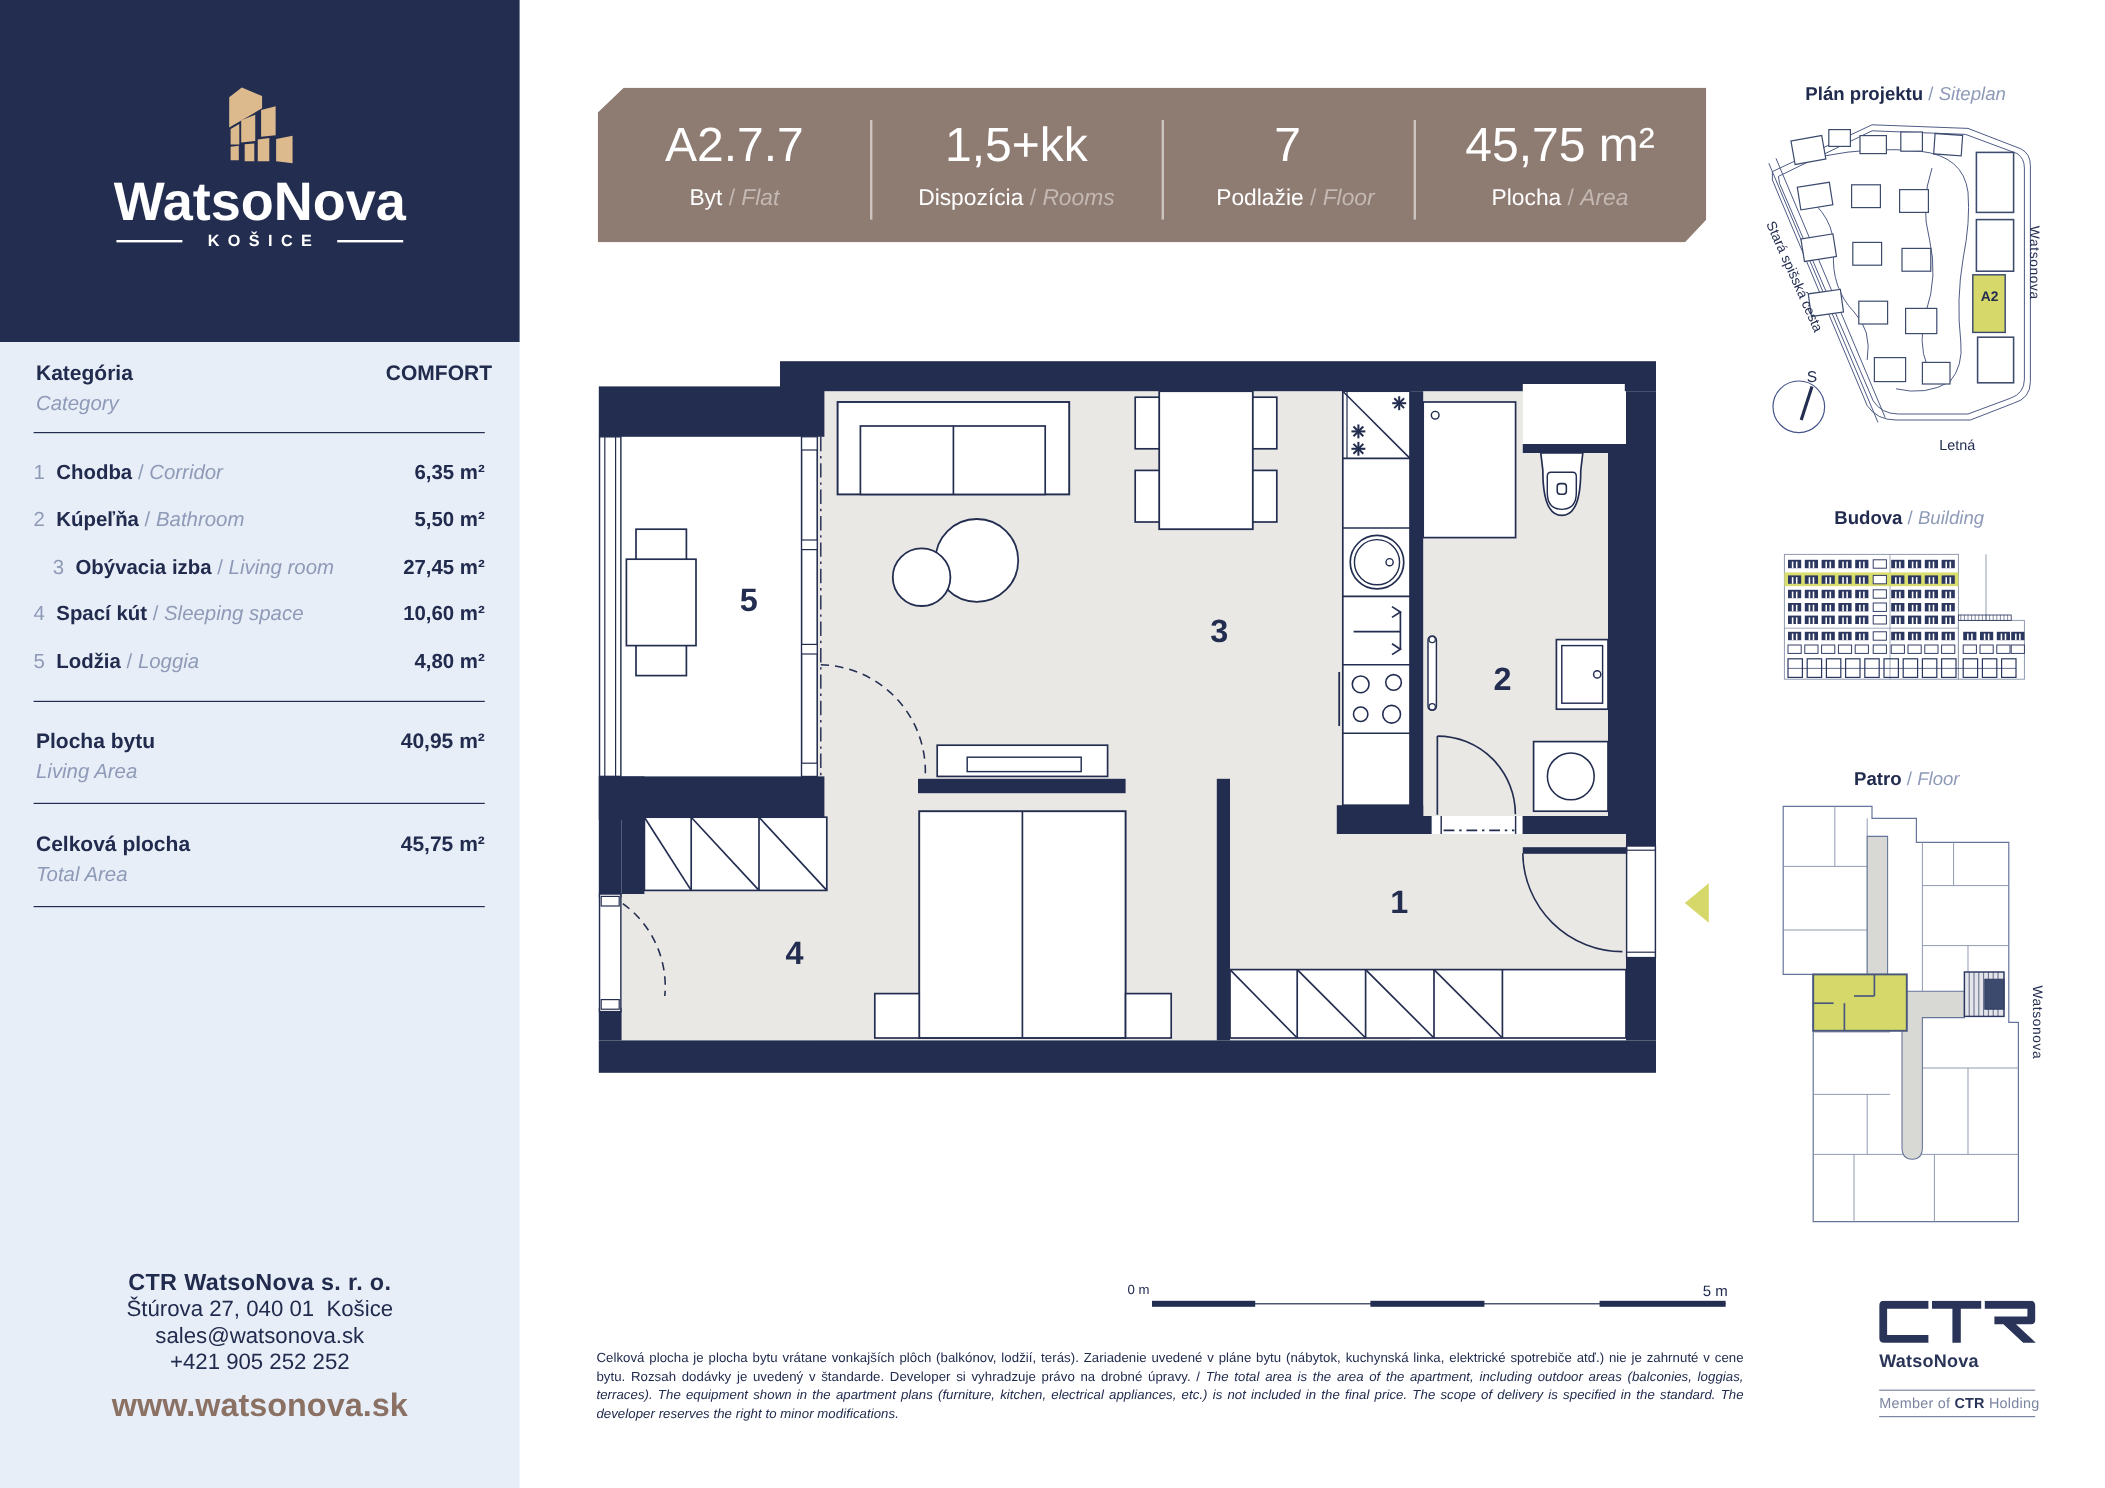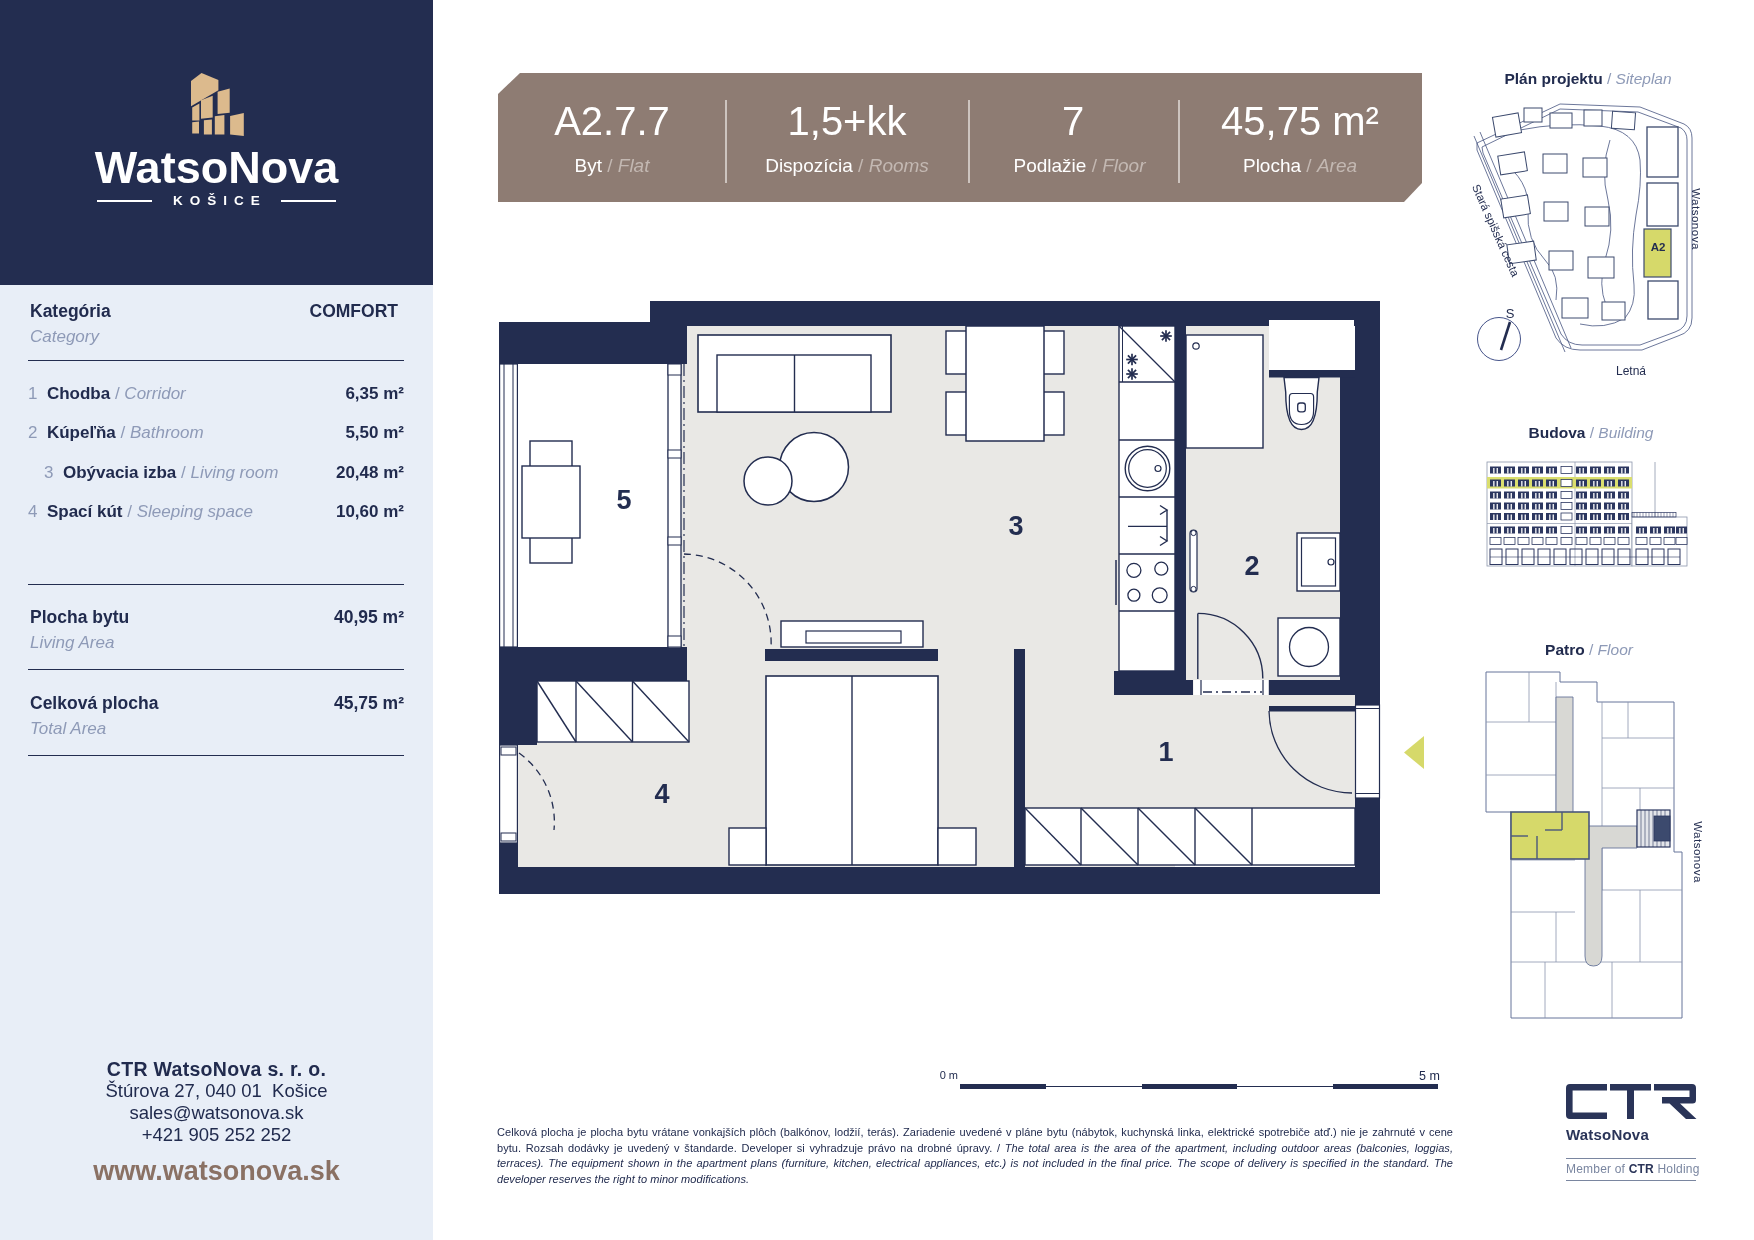--- a/index.html
+++ b/index.html
@@ -29,30 +29,31 @@
   </g>
 </svg>
 
 <div class="abs" style="left:0;top:142px;width:433px;text-align:center;color:#ffffff;font-size:45px;font-weight:bold;letter-spacing:0px;">WatsoNova</div>
 
 <div class="abs" style="left:97px;top:200px;width:55px;height:1.5px;background:#ffffff;"></div>
 <div class="abs" style="left:281px;top:200px;width:55px;height:1.5px;background:#ffffff;"></div>
 <div class="abs" style="left:0;top:193px;width:433px;text-align:center;color:#ffffff;font-size:13.5px;font-weight:bold;letter-spacing:7px;text-indent:7px;">KOŠICE</div>
 
 <div class="abs navy" style="left:30px;top:301px;font-size:17.5px;font-weight:bold;">Kategória</div>
-<div class="abs navy" style="left:22px;top:301px;width:376px;text-align:right;font-size:17.5px;font-weight:bold;">COMFORT</div>
+<div class="abs navy" style="left:34px;top:301px;width:376px;text-align:right;font-size:17.5px;font-weight:bold;">COMFORT</div>
 <div class="abs" style="left:30px;top:327px;font-size:17px;font-style:italic;color:#8e9ab7;">Category</div>
 
 <div class="abs" style="left:28px;top:360px;width:376px;height:1.3px;background:#232d50;"></div>
 
 <div class="abs" style="left:28px;top:384px;width:376px;font-size:17px;">
   <div style="height:39.4px;"><span style="color:#8e9ab7;">1&nbsp;&nbsp;</span><b class="navy">Chodba</b><span style="color:#8e9ab7;"> / <i>Corridor</i></span><b class="navy" style="float:right;">6,35 m²</b></div>
   <div style="height:39.4px;"><span style="color:#8e9ab7;">2&nbsp;&nbsp;</span><b class="navy">Kúpeľňa</b><span style="color:#8e9ab7;"> / <i>Bathroom</i></span><b class="navy" style="float:right;">5,50 m²</b></div>
-  <div style="height:39.4px;margin-left:16px;"><span style="color:#8e9ab7;">3&nbsp;&nbsp;</span><b class="navy">Obývacia izba</b><span style="color:#8e9ab7;"> / <i>Living room</i></span><b class="navy" style="float:right;">20,48 m²</b></div>
+  <div style="height:39.4px;margin-left:16px;"><span style="color:#8e9ab7;">3&nbsp;&nbsp;</span><b class="navy">Obývacia izba</b><span style="color:#8e9ab7;"> / <i>Living room</i></span><b class="navy" style="float:right;">27,45 m²</b></div>
   <div style="height:39.4px;"><span style="color:#8e9ab7;">4&nbsp;&nbsp;</span><b class="navy">Spací kút</b><span style="color:#8e9ab7;"> / <i>Sleeping space</i></span><b class="navy" style="float:right;">10,60 m²</b></div>
+  <div style="height:39.4px;"><span style="color:#8e9ab7;">5&nbsp;&nbsp;</span><b class="navy">Lodžia</b><span style="color:#8e9ab7;"> / <i>Loggia</i></span><b class="navy" style="float:right;">4,80 m²</b></div>
 </div>
 
 <div class="abs" style="left:28px;top:584px;width:376px;height:1.3px;background:#232d50;"></div>
 
 <div class="abs navy" style="left:30px;top:607px;font-size:17.5px;font-weight:bold;">Plocha bytu</div>
 <div class="abs navy" style="left:28px;top:607px;width:376px;text-align:right;font-size:17.5px;font-weight:bold;">40,95 m²</div>
 <div class="abs" style="left:30px;top:633px;font-size:17px;font-style:italic;color:#8e9ab7;">Living Area</div>
 
 <div class="abs" style="left:28px;top:669px;width:376px;height:1.3px;background:#232d50;"></div>
 

